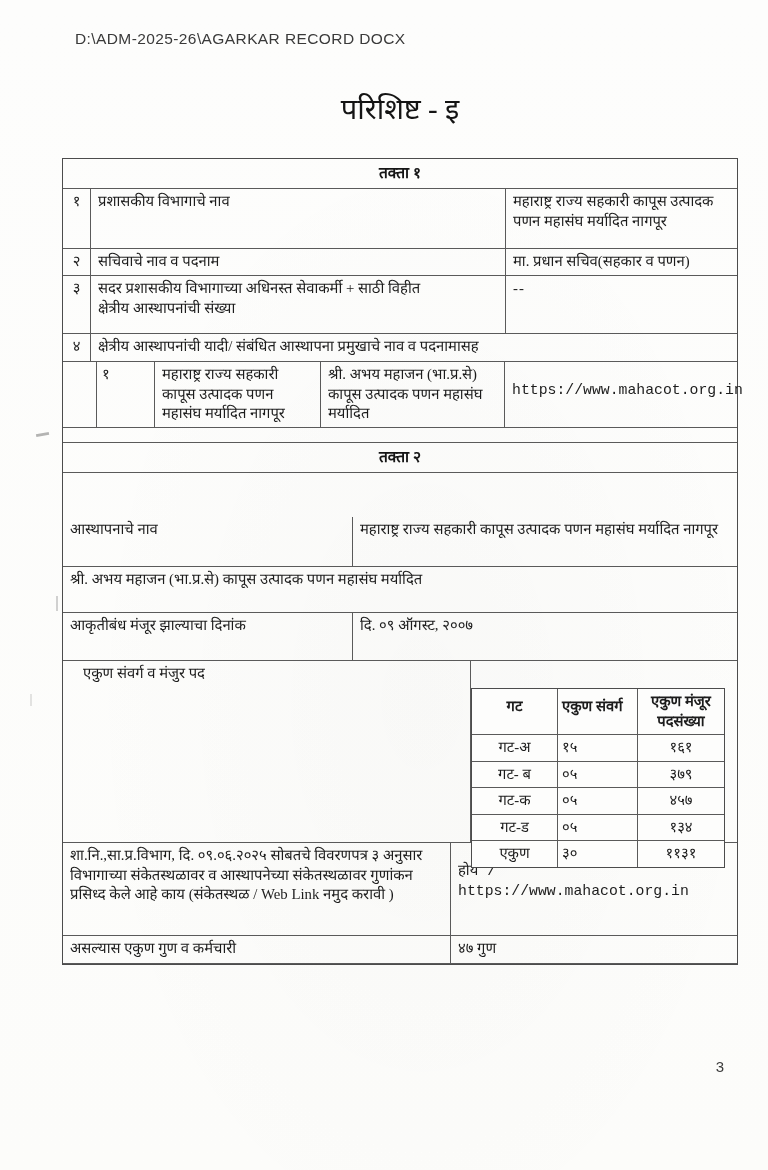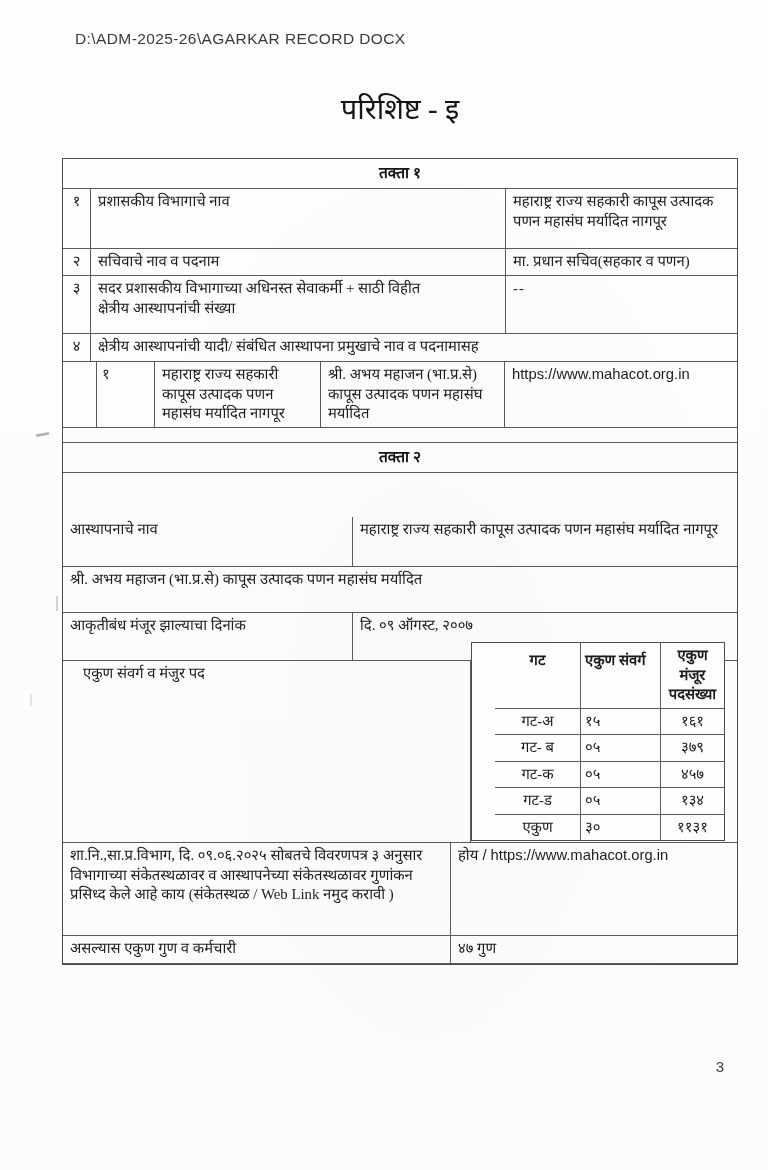--- a/index.html
+++ b/index.html
@@ -46,27 +46,26 @@
   .sub-c1 { width:58px; flex:none; border-right:1px solid #5a5a5a; display:flex; align-items:center; padding:3px 5px; }
   .sub-c2 { width:166px; flex:none; border-right:1px solid #5a5a5a; }
   .sub-c3 { width:184px; flex:none; border-right:1px solid #5a5a5a; }
   .sub-c4 { flex:1; }
   .spacer-row { height:14px; border-bottom:none; }
   
   .t2-label { width:290px; flex:none; border-right:1px solid #5a5a5a; }
   .t2-value { flex:1; }
   .t2-bigrow-label { width:395px; flex:none; border-right:1px solid #5a5a5a;margin-left:13px; }
   .t2-bottom-label { width:388px; flex:none; border-right:1px solid #5a5a5a; padding-right:14px; }
-  .link-text { font-family:Liberation Sans, sans-serif; }
+  .link-text { font-family:Liberation Mono, monospace;margin-top:16px; }
   
   .group-table {
-    position:absolute; left:408px; top:483px; width:254px;
+    position:absolute; left:408px; top:529px; width:254px;
     border:1.2px solid #4c4c4c; background:#fdfdfc; z-index:2;
     font-size:14.8px;
-    padding-left:23px;
   }
   .g-row { display:flex; border-bottom:1px solid #5a5a5a; }
   .g-row:last-child { border-bottom:none; }
   .g-c0 { width:86px; flex:none; border-right:1px solid #5a5a5a; text-align:center; padding:3px 4px; }
   .g-c1 { width:80px; flex:none; border-right:1px solid #5a5a5a; text-align:left; padding:3px 4px; }
   .g-c2 { flex:1; text-align:center; padding:3px 4px; }
   .g-head { font-weight:700; }
   .g-head .g-c0 { padding-top:8px; }
   .g-head .g-c1 { padding-top:8px; }
   .page-number {

